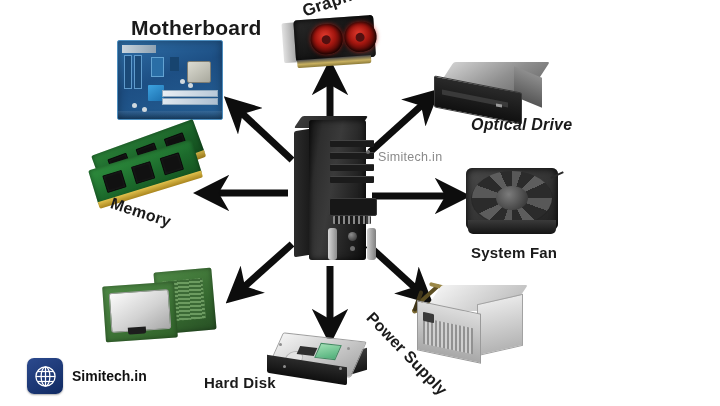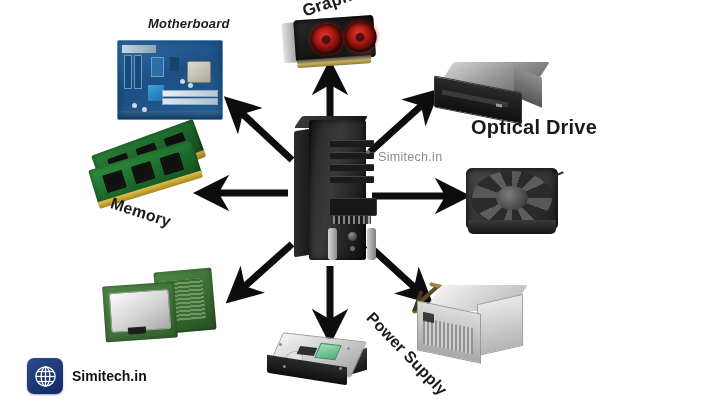--- a/index.html
+++ b/index.html
@@ -260,50 +260,51 @@
     <div class="mb-cpu"></div>
     <div class="mb-blue"></div>
     <div class="mb-ram"></div>
       <div class="mb-ram2"></div>
     <div class="mb-cap" style="left:62px;top:38px"></div>
     <div class="mb-cap" style="left:70px;top:42px"></div>
     <div class="mb-cap" style="left:24px;top:66px"></div>
     <div class="mb-cap" style="left:14px;top:62px"></div>
     <div class="mb-edge"></div>
   </div>
-  <div class="lbl" style="left:148px;top:16px;font-size:13px;font-style:italic;">Motherboard</div>
+  <div class="lbl" style="left:131px;top:16px;font-size:21px;">Motherboard</div>
 
   <div class="part" id="gpu">
     <div class="gpu-bracket"></div>
     <div class="gpu-body">
       <div class="gpu-fan f1"></div>
         <div class="gpu-hub h1"></div>
       <div class="gpu-fan f2"></div>
         <div class="gpu-hub h2"></div>
     </div>
     <div class="gpu-pcb"></div>
   </div>
   <div class="lbl" style="left:303px;top:2px;font-size:17px;transform:rotate(-19deg);transform-origin:left center;">Graphics Card</div>
 
   <div class="part" id="optical">
     <div class="od-top"></div>
     <div class="od-side"></div>
     <div class="od-front"></div>
     <div class="od-tray"></div>
     <div class="od-btn"></div>
   </div>
-  <div class="lbl" style="left:471px;top:116px;font-size:20px;">Optical Drive</div>
+  <div class="lbl" style="left:471px;top:116px;font-size:16px;font-style:italic;">Optical Drive</div>
 
   <div class="part" id="fan">
     <div class="fan-frame"></div>
     <div class="fan-blades"></div>
     <div class="fan-hub"></div>
     <div class="fan-base"></div>
     <div class="fan-wire"></div>
   </div>
+  <div class="lbl" style="left:471px;top:244px;font-size:15px;">System Fan</div>
 
   <div class="part" id="psu">
     <div class="psu-cables">
       <div class="cab" style="left:18px;top:26px;width:34px;height:5px;background:#7c6a33;transform:rotate(-22deg)"></div>
       <div class="cab" style="left:20px;top:16px;width:30px;height:4px;background:#5c4e22;transform:rotate(-42deg)"></div>
       <div class="cab" style="left:24px;top:30px;width:26px;height:5px;background:#8e7a3c;transform:rotate(12deg)"></div>
       <div class="cab" style="left:14px;top:22px;width:22px;height:4px;background:#40361a;transform:rotate(-70deg)"></div>
       <div class="cab" style="left:26px;top:34px;width:20px;height:4px;background:#6b5c2b;transform:rotate(48deg)"></div>
       <div class="cab" style="left:36px;top:8px;width:26px;height:4px;background:#9a8747;transform:rotate(14deg)"></div>
     </div>
@@ -320,20 +321,21 @@
     <div class="hd-top"></div>
     <div class="hd-circle"></div>
     <div class="hd-label2"></div>
     <div class="hd-label"></div>
     <div class="hd-front"></div>
     <div class="hd-screw" style="left:14px;top:6px"></div>
     <div class="hd-screw" style="left:82px;top:10px"></div>
     <div class="hd-screw" style="left:18px;top:28px"></div>
     <div class="hd-screw" style="left:74px;top:30px"></div>
   </div>
+  <div class="lbl" style="left:204px;top:374px;font-size:15px;">Hard Disk</div>
 
   <div class="part" id="cpu">
     <div class="cpu-back"></div>
     <div class="cpu-pins"></div>
     <div class="cpu-front"></div>
     <div class="cpu-ihs"></div>
     <div class="cpu-notch"></div>
   </div>
 
   <div class="part" id="memory">

